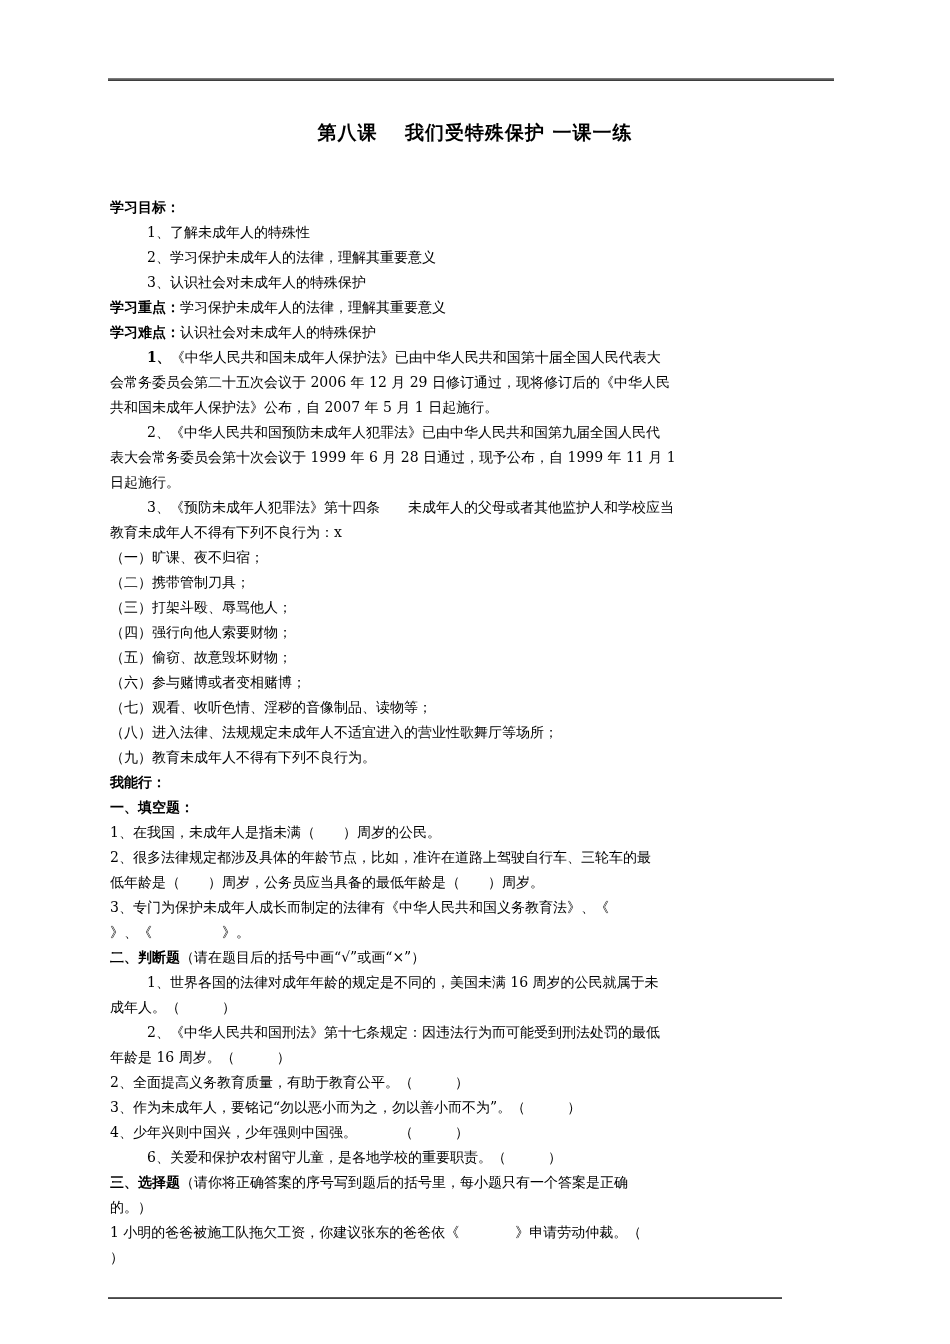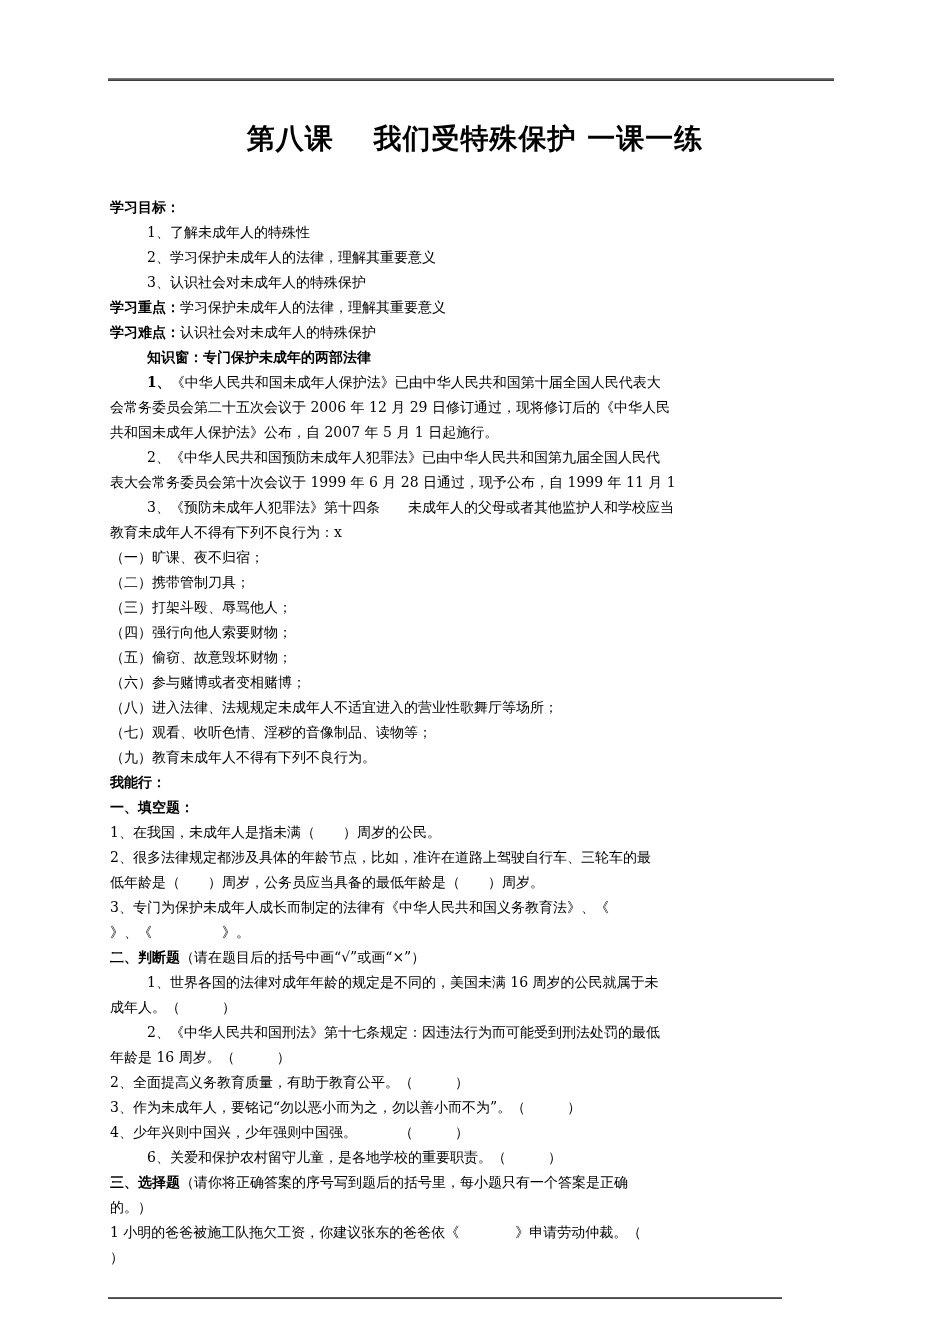--- a/index.html
+++ b/index.html
@@ -32,21 +32,21 @@
     height: 2px;
     background: linear-gradient(#6a6a6a, #3a3a3a);
   }
   .title {
     position: absolute;
     left: 0;
     top: 120px;
     width: 100%;
     margin: 0;
     text-align: center;
-    font-size: 28px;
+    font-size: 19px;
     font-weight: bold;
     white-space: pre;
     letter-spacing: 1px;
   }
   .doc-body {
     position: absolute;
     left: 110px;
     top: 195px;
     width: 740px;
     font-size: 14px;
@@ -69,36 +69,36 @@
 <div class="page">
   <div class="top-rule"></div>
   <h1 class="title">第八课　 我们受特殊保护 一课一练</h1>
   <div class="doc-body" id="doc-body">
       <div class="line"><span class="b">学习目标：</span></div>
       <div class="line ind"><span>1、了解未成年人的特殊性</span></div>
       <div class="line ind"><span>2、学习保护未成年人的法律，理解其重要意义</span></div>
       <div class="line ind"><span>3、认识社会对未成年人的特殊保护</span></div>
       <div class="line"><span class="b">学习重点：</span><span>学习保护未成年人的法律，理解其重要意义</span></div>
       <div class="line"><span class="b">学习难点：</span><span>认识社会对未成年人的特殊保护</span></div>
-      <div class="line ind"><span class="b">知识窗：专门保护未成年的两部法律</span></div>
       <div class="line ind"><span class="b">1、</span><span>《中华人民共和国未成年人保护法》已由中华人民共和国第十届全国人民代表大</span></div>
       <div class="line"><span>会常务委员会第二十五次会议于 2006 年 12 月 29 日修订通过，现将修订后的《中华人民</span></div>
       <div class="line"><span>共和国未成年人保护法》公布，自 2007 年 5 月 1 日起施行。</span></div>
       <div class="line ind"><span>2、《中华人民共和国预防未成年人犯罪法》已由中华人民共和国第九届全国人民代</span></div>
       <div class="line"><span>表大会常务委员会第十次会议于 1999 年 6 月 28 日通过，现予公布，自 1999 年 11 月 1</span></div>
+      <div class="line"><span>日起施行。</span></div>
       <div class="line ind"><span>3、《预防未成年人犯罪法》第十四条　　未成年人的父母或者其他监护人和学校应当</span></div>
       <div class="line"><span>教育未成年人不得有下列不良行为：x</span></div>
       <div class="line"><span>（一）旷课、夜不归宿；</span></div>
       <div class="line"><span>（二）携带管制刀具；</span></div>
       <div class="line"><span>（三）打架斗殴、辱骂他人；</span></div>
       <div class="line"><span>（四）强行向他人索要财物；</span></div>
       <div class="line"><span>（五）偷窃、故意毁坏财物；</span></div>
       <div class="line"><span>（六）参与赌博或者变相赌博；</span></div>
+      <div class="line"><span>（七）观看、收听色情、淫秽的音像制品、读物等；</span></div>
       <div class="line"><span>（八）进入法律、法规规定未成年人不适宜进入的营业性歌舞厅等场所；</span></div>
-      <div class="line"><span>（七）观看、收听色情、淫秽的音像制品、读物等；</span></div>
       <div class="line"><span>（九）教育未成年人不得有下列不良行为。</span></div>
       <div class="line"><span class="b">我能行：</span></div>
       <div class="line"><span class="b">一、填空题：</span></div>
       <div class="line"><span>1、在我国，未成年人是指未满（　　）周岁的公民。</span></div>
       <div class="line"><span>2、很多法律规定都涉及具体的年龄节点，比如，准许在道路上驾驶自行车、三轮车的最</span></div>
       <div class="line"><span>低年龄是（　　）周岁，公务员应当具备的最低年龄是（　　）周岁。</span></div>
       <div class="line"><span>3、专门为保护未成年人成长而制定的法律有《中华人民共和国义务教育法》、《</span></div>
       <div class="line"><span>》、《　　　　　》。</span></div>
       <div class="line"><span class="b">二、判断题</span><span>（请在题目后的括号中画“√”或画“×”）</span></div>
       <div class="line ind"><span>1、世界各国的法律对成年年龄的规定是不同的，美国未满 16 周岁的公民就属于未</span></div>

